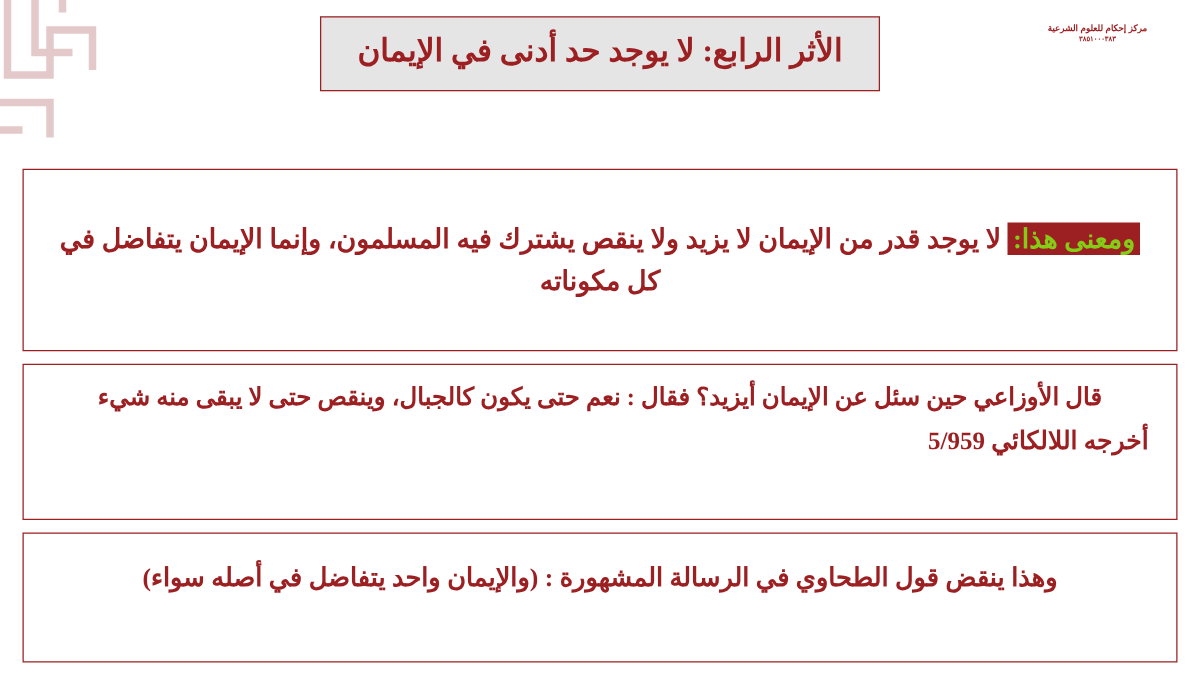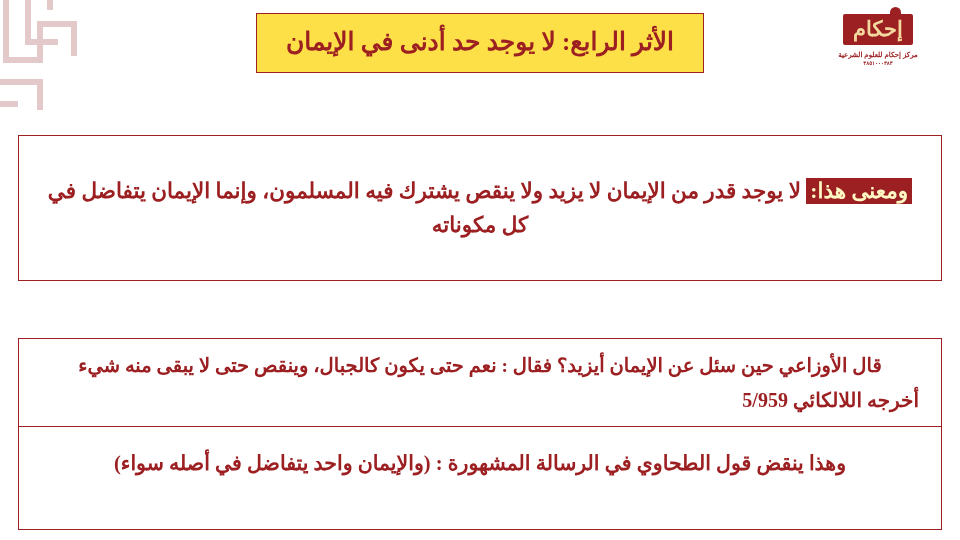--- a/index.html
+++ b/index.html
@@ -73,21 +73,21 @@
   .title-card {
     position: absolute;
     top: 13px;
     left: 50%;
     transform: translateX(-50%);
     width: 448px;
     border: 1.5px solid #9c1f22;
     box-sizing: border-box;
     padding: 10px 14px 12px 14px;
     text-align: center;
-    background: #fde047;
+    background: #e5e5e5;
   }
   .title-card .title-text {
     color: #9c1f22;
     font-size: 25px;
     font-weight: bold;
     line-height: 1.45;
     font-family: "Liberation Serif", serif;
   }
 
   
@@ -105,30 +105,29 @@
   }
   #box-1 {
     top: 135px;
     height: 146px;
     padding: 38px 26px 0 26px;
     font-size: 21.5px;
     line-height: 1.6;
   }
   #box-1 .highlight {
     background: #9c1f22;
-    color: #fef9c3;
+    color: #84cc16;
     padding: 1px 4px;
   }
   #box-2 {
     top: 291px;
     height: 125px;
     padding: 12px 22px 0 22px;
     font-size: 19.5px;
     line-height: 1.55;
-    margin-top: 47px;
   }
   #box-2 .ref {
     display: block;
     margin-top: 4px;
     font-size: 20px;
   }
   #box-3 {
     top: 426px;
     height: 104px;
     padding: 20px 22px 0 22px;
@@ -147,24 +146,20 @@
       <path d="M6 0 L6 60 L40 60 L40 24 L74 24 L74 56"></path>
       <path d="M28 0 L28 42 L58 42"></path>
       <path d="M50 0 L50 10"></path>
       <path d="M0 82 L40 82 L40 110"></path>
       <path d="M0 104 L18 104"></path>
     </g>
   </svg>
 </div>
 
 <div class="logo-block">
-  <div class="logo-mark">
-    <span class="dome"></span>
-    <span>إحكام</span>
-  </div>
   <div class="logo-sub">
     <div>مركز إحكام للعلوم الشرعية</div>
     <div class="line2">٣٨٥١٠٠٠٣٨٣</div>
   </div>
 </div>
 
 <div class="title-card">
   <div class="title-text">الأثر الرابع: لا يوجد حد أدنى في الإيمان</div>
 </div>
 

